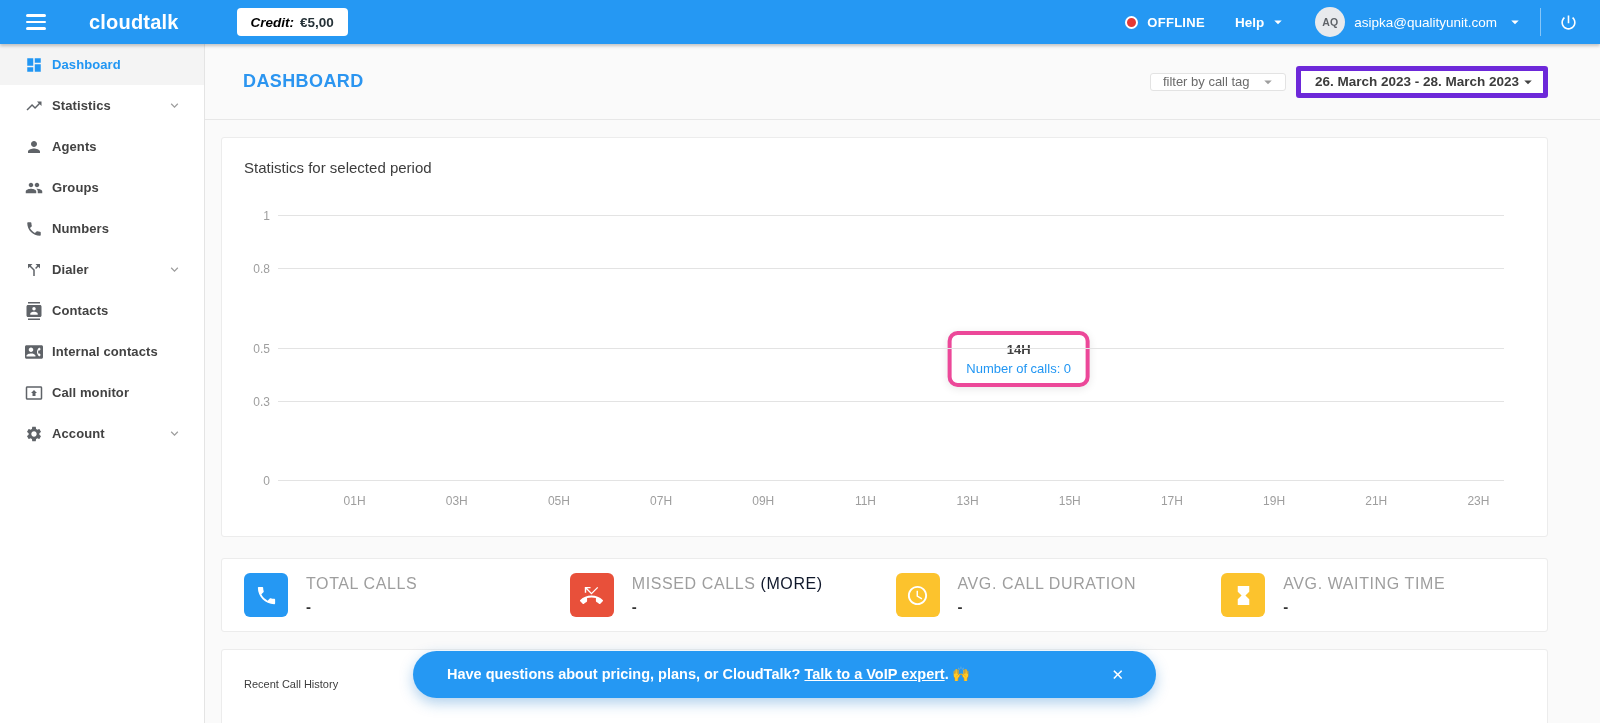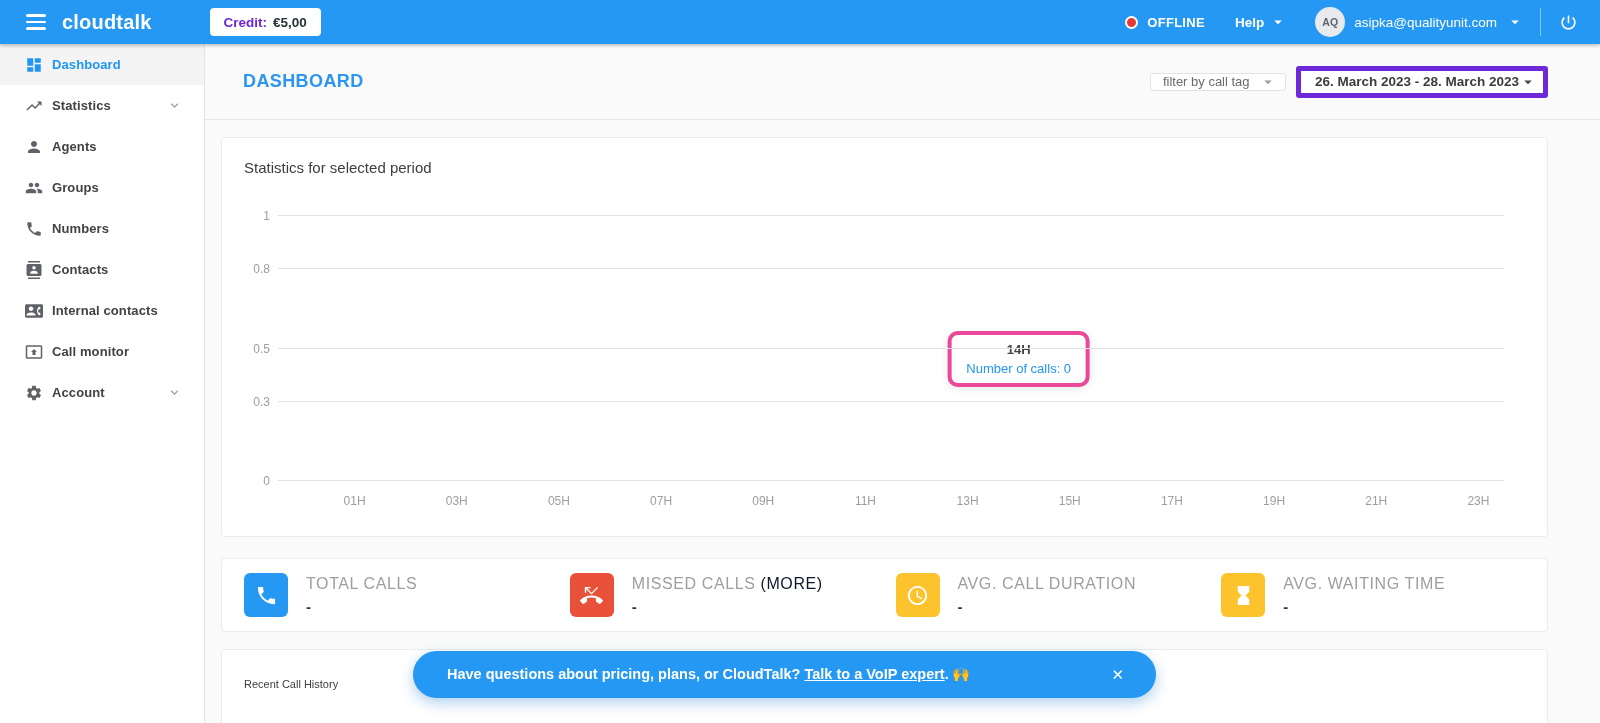--- a/index.html
+++ b/index.html
@@ -6,25 +6,25 @@
   html,body { width:1600px; height:723px; overflow:hidden; background:#fafafa;
               font-family:"Liberation Sans","DejaVu Sans",sans-serif; }
 
   
   .appbar { position:absolute; top:0; left:0; width:1600px; height:44px;
             background:#2598f3; display:flex; align-items:center;
             box-shadow:0 2px 3px rgba(0,0,0,.22); z-index:50; }
   .hamburger { width:44px; margin-left:14px; background:none; border:none; cursor:pointer;
                display:flex; flex-direction:column; gap:4px; align-items:center; }
   .hamburger span { display:block; width:20px; height:2.5px; background:#fff; border-radius:2px; }
-  .logo { color:#fff; font-size:20px; font-weight:bold; letter-spacing:.2px; margin-left:4px; }
+  .logo { color:#fff; font-size:20px; font-weight:bold; letter-spacing:.2px; margin-left:31px; }
   .credit { margin-left:58px; background:#fff; border:none; border-radius:4px; height:28px;
             padding:0 14px; font-size:13.5px; cursor:pointer; display:flex; align-items:center; gap:6px;
             font-family:inherit; }
-  .credit .c-label { color:#6d28d9; font-weight:bold; }
+  .credit .c-label { color:#000000; font-weight:bold;font-style:italic; }
   .credit .c-value { color:#263238; font-weight:bold; }
   .bar-spacer { flex:1; }
   .statusbox { display:flex; align-items:center; gap:9px; margin-right:30px; }
   .dot { width:13px; height:13px; border-radius:50%; background:#e53935; border:2px solid #fff; }
   .statusbox .s-label { color:#fff; font-size:13px; font-weight:bold; letter-spacing:.3px; }
   .helpbox, .userbox { display:flex; align-items:center; gap:5px; color:#fff; font-size:13.5px;
                        cursor:pointer; }
   .helpbox { margin-right:28px; font-weight:bold; }
   .caret-icon svg { display:block; fill:#fff; width:18px; height:18px; }
   .avatar { width:30px; height:30px; border-radius:50%; background:#e8eaed; color:#5f6368;
@@ -186,20 +186,33 @@
       </span>
     <span class="nav-label">Groups</span>
   </div>
   <div class="nav-item">
     <span class="nav-icon">
       <svg viewBox="0 0 24 24">
           <path d="M6.62 10.79c1.44 2.83 3.76 5.14 6.59 6.59l2.2-2.2c.27-.27.67-.36 1.02-.24 1.12.37 2.33.57 3.57.57.55 0 1 .45 1 1V20c0 .55-.45 1-1 1-9.39 0-17-7.61-17-17 0-.55.45-1 1-1h3.5c.55 0 1 .45 1 1 0 1.25.2 2.45.57 3.57.11.35.03.74-.25 1.02l-2.2 2.2z"></path>
         </svg>
       </span>
     <span class="nav-label">Numbers</span>
+  </div>
+  <div class="nav-item">
+    <span class="nav-icon">
+      <svg viewBox="0 0 24 24">
+          <path d="M14 4l2.29 2.29-2.88 2.88 1.42 1.42 2.88-2.88L20 10V4zm-4 0H4v6l2.29-2.29 4.71 4.7V20h2v-8.41l-5.29-5.3z"></path>
+        </svg>
+      </span>
+    <span class="nav-label">Dialer</span>
+    <span class="nav-chevron">
+      <svg viewBox="0 0 24 24">
+          <path d="M7.41 8.59L12 13.17l4.59-4.58L18 10l-6 6-6-6 1.41-1.41z"></path>
+        </svg>
+      </span>
   </div>
   <div class="nav-item">
     <span class="nav-icon">
       <svg viewBox="0 0 24 24">
           <path d="M20 0H4v2h16V0zM4 24h16v-2H4v2zM20 4H4c-1.1 0-2 .9-2 2v12c0 1.1.9 2 2 2h16c1.1 0 2-.9 2-2V6c0-1.1-.9-2-2-2zm-8 2.75c1.24 0 2.25 1.01 2.25 2.25s-1.01 2.25-2.25 2.25S9.75 10.24 9.75 9 10.76 6.75 12 6.75zM17 17H7v-1.5c0-1.67 3.33-2.5 5-2.5s5 .83 5 2.5V17z"></path>
         </svg>
       </span>
     <span class="nav-label">Contacts</span>
   </div>
   <div class="nav-item">

